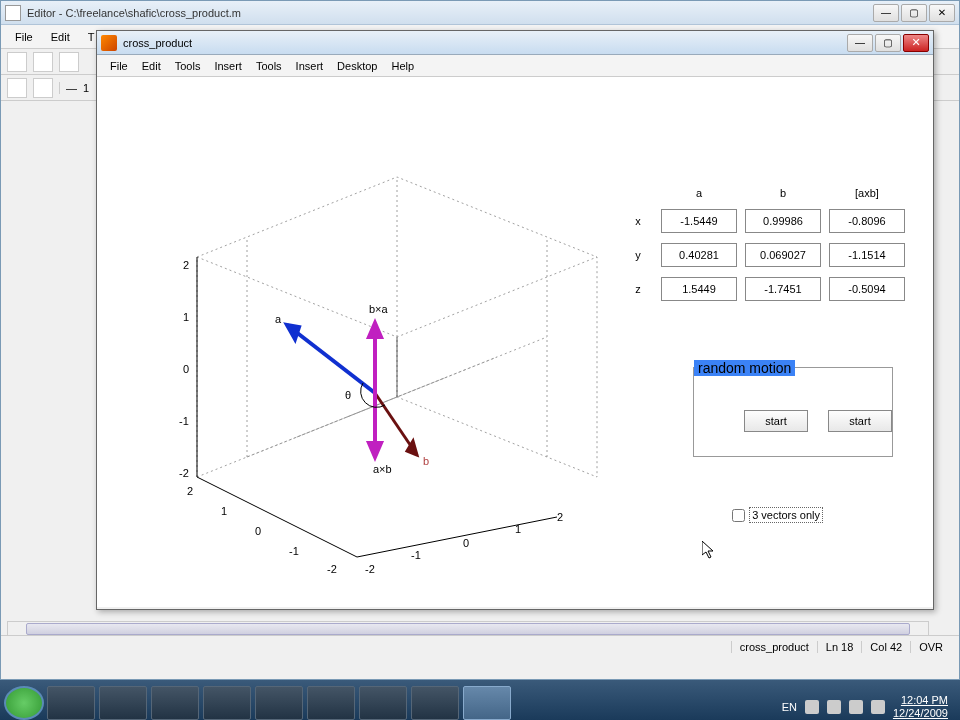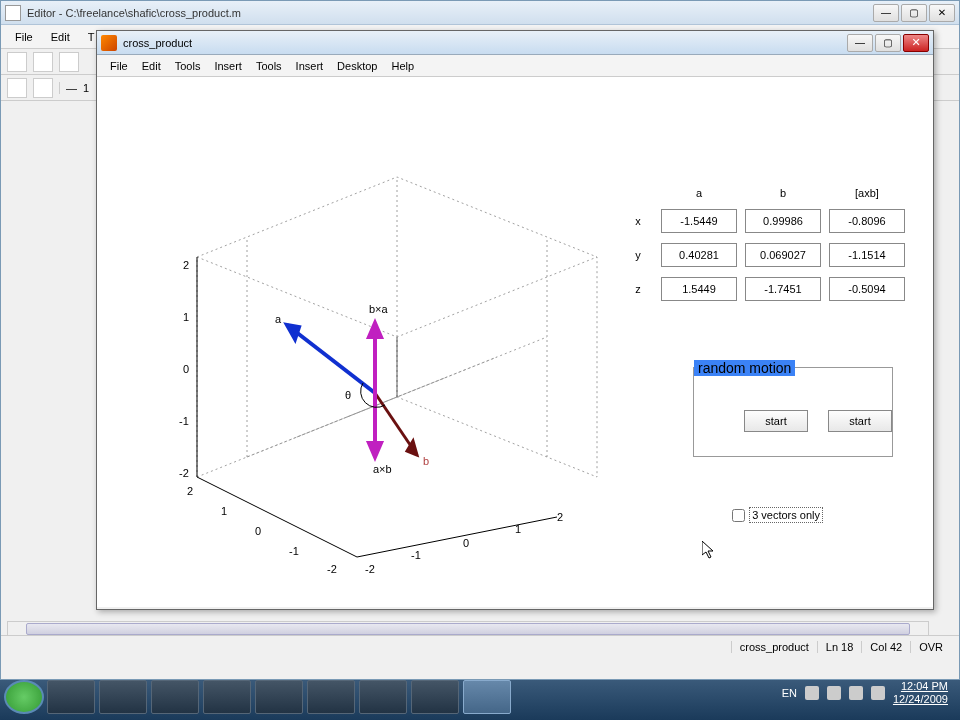--- a/index.html
+++ b/index.html
@@ -44,21 +44,21 @@
 .checkbox-row input { width: 13px; height: 13px; }
 .checkbox-row label { border: 1px dotted #666; padding: 1px 2px; }
 
 .statusbar { position: absolute; bottom: 22px; left: 0; right: 0; height: 22px; background: #f0f0f0; border-top: 1px solid #ccc; display: flex; align-items: center; padding: 0 8px; }
 .statusbar .spacer { flex: 1; }
 .statusbar span { padding: 0 8px; border-left: 1px solid #ccc; }
 
 .hscroll { position: absolute; bottom: 42px; left: 6px; right: 30px; height: 16px; background: #f0f0f0; border: 1px solid #ccc; }
 .hscroll .thumb { position: absolute; left: 18px; right: 18px; top: 1px; bottom: 1px; background: linear-gradient(#e8e8f0,#d0d0e0); border: 1px solid #aac; border-radius: 2px; }
 
-.taskbar { position: absolute; bottom: 0; left: 0; right: 0; height: 40px; background: linear-gradient(#3a5a7a,#1a3a5a); display: flex; align-items: flex-start; padding: 0 4px; gap: 2px; }
+.taskbar { position: absolute; bottom: 0; left: 0; right: 0; height: 40px; background: linear-gradient(#3a5a7a,#1a3a5a); display: flex; align-items: flex-end; padding: 0 4px; gap: 2px; }
 .start { width: 40px; height: 34px; background: radial-gradient(circle,#6c6,#393); border-radius: 50%; border: 2px solid #5a8ab5; }
 .taskbtn { width: 48px; height: 34px; background: linear-gradient(#456,#234); border: 1px solid #567; border-radius: 2px; margin: 0 1px; }
 .taskbtn.active { background: linear-gradient(#68a,#468); border-color: #8ac; }
 .tray { margin-left: auto; display: flex; align-items: center; gap: 8px; color: #fff; font-size: 10px; padding-right: 8px; }
 .tray .clock { text-align: right; line-height: 1.2; text-decoration: underline; }
 .trayicon { width: 14px; height: 14px; background: #ccc; border-radius: 2px; }
 
 .cursor { position: absolute; left: 702px; top: 541px; width: 14px; height: 18px; pointer-events: none; z-index: 999; }
 </style>
 </head>

